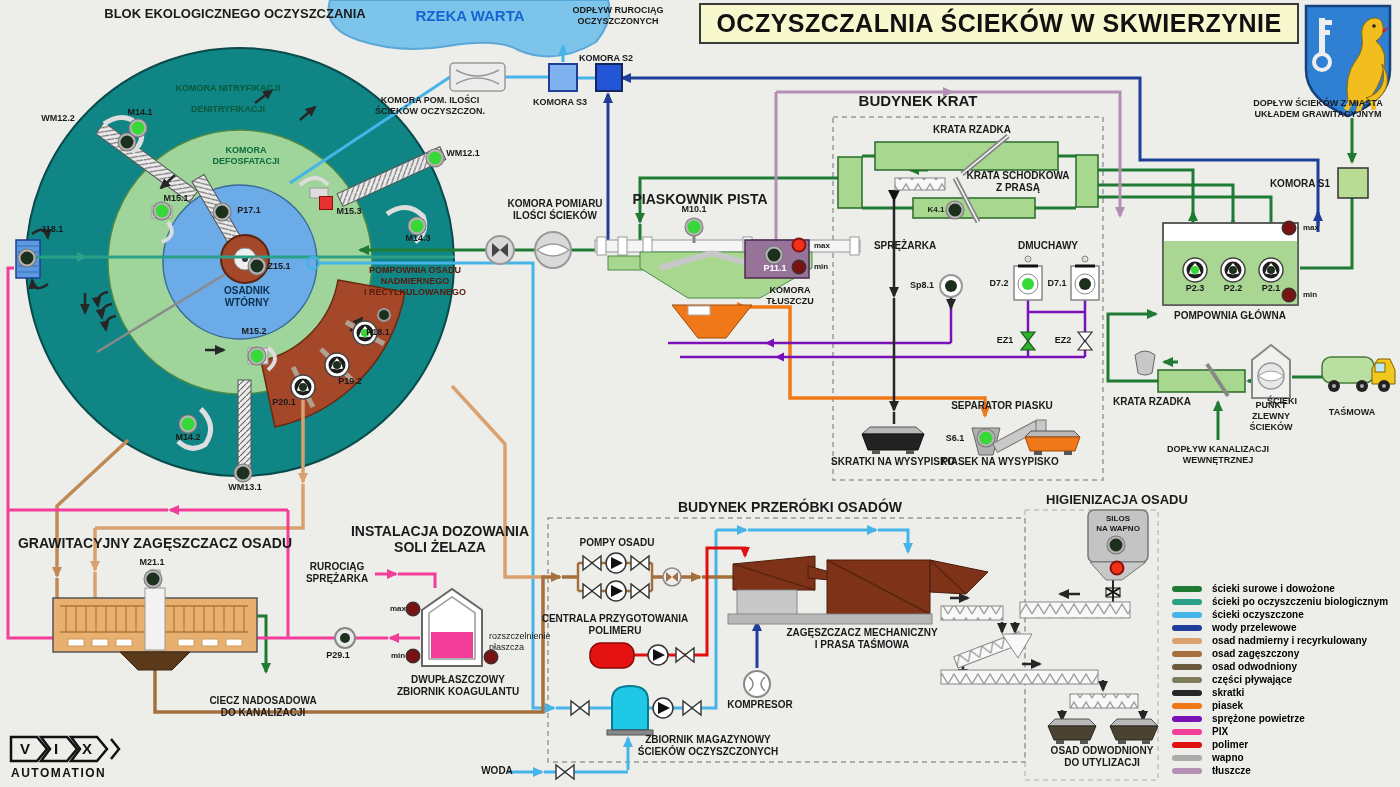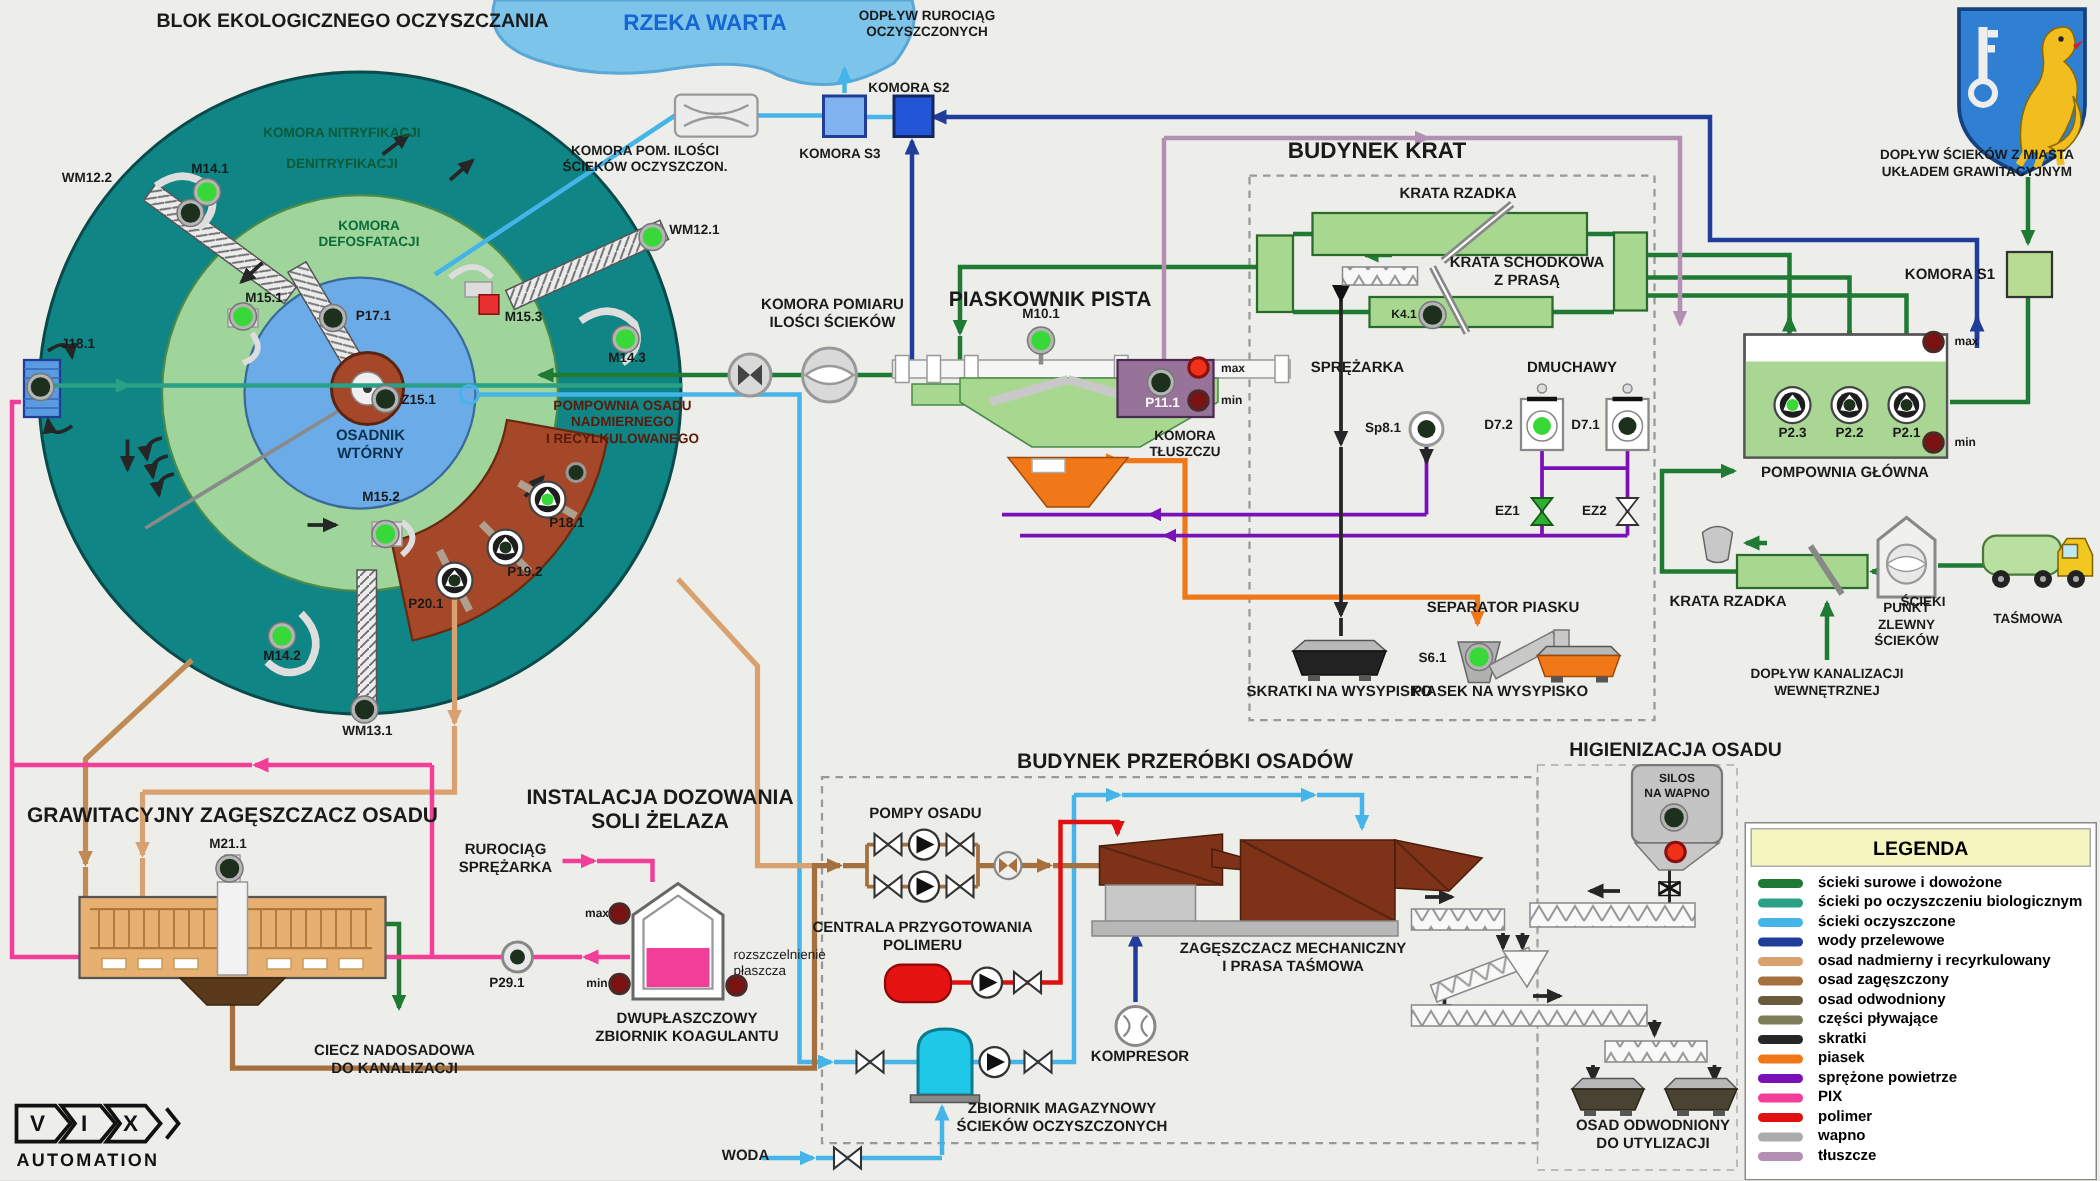--- a/index.html
+++ b/index.html
@@ -548,20 +548,23 @@
   <path d="M31,1 H57 L67,13 L57,25 H31 L40,13 Z" fill="none" stroke="#111" stroke-width="2.5"></path>
   <path d="M61,1 H87 L97,13 L87,25 H61 L70,13 Z" fill="none" stroke="#111" stroke-width="2.5"></path>
   <path d="M101,3 L109,13 L101,23" fill="none" stroke="#111" stroke-width="2.5"></path>
   <text x="10" y="18" font-family="Liberation Sans,sans-serif" font-weight="bold" font-size="15" fill="#111">V</text>
   <text x="44" y="18" font-family="Liberation Sans,sans-serif" font-weight="bold" font-size="15" fill="#111">I</text>
   <text x="72" y="18" font-family="Liberation Sans,sans-serif" font-weight="bold" font-size="15" fill="#111">X</text>
   <text x="1" y="41" font-family="Liberation Sans,sans-serif" font-weight="bold" font-size="12" letter-spacing="1.5" fill="#111">AUTOMATION</text>
 </g>
 </svg>
 
+<div id="title-banner">
+  <span>OCZYSZCZALNIA ŚCIEKÓW W SKWIERZYNIE</span>
+</div>
 
 <div class="lbl s13" style="left:235px;top:7px">BLOK EKOLOGICZNEGO OCZYSZCZANIA</div>
 <div class="lbl s15 c-blue" style="left:470px;top:8px">RZEKA WARTA</div>
 <div class="lbl s9" style="left:618px;top:6px">ODPŁYW RUROCIĄG</div>
 <div class="lbl s9" style="left:618px;top:17px">OCZYSZCZONYCH</div>
 <div class="lbl s9" style="left:430px;top:96px">KOMORA POM. ILOŚCI</div>
 <div class="lbl s9" style="left:430px;top:107px">ŚCIEKÓW OCZYSZCZON.</div>
 <div class="lbl s9" style="left:560px;top:98px">KOMORA S3</div>
 <div class="lbl s9" style="left:606px;top:54px">KOMORA S2</div>
 
@@ -645,21 +648,21 @@
 <div class="lbl s9" style="left:463px;top:149px">WM12.1</div>
 <div class="lbl s9" style="left:176px;top:194px">M15.1</div>
 <div class="lbl s9" style="left:249px;top:206px">P17.1</div>
 <div class="lbl s9" style="left:349px;top:207px">M15.3</div>
 <div class="lbl s9" style="left:418px;top:234px">M14.3</div>
 <div class="lbl s9" style="left:52px;top:225px">J18.1</div>
 <div class="lbl s9" style="left:279px;top:262px">Z15.1</div>
 <div class="lbl s9" style="left:254px;top:327px">M15.2</div>
 <div class="lbl s9" style="left:188px;top:433px">M14.2</div>
 <div class="lbl s9" style="left:245px;top:483px">WM13.1</div>
-<div class="lbl s9" style="left:378px;top:344px">P18.1</div>
+<div class="lbl s9" style="left:378px;top:328px">P18.1</div>
 <div class="lbl s9" style="left:350px;top:377px">P19.2</div>
 <div class="lbl s9" style="left:284px;top:398px">P20.1</div>
 <div class="lbl s9" style="left:152px;top:558px">M21.1</div>
 <div class="lbl s9" style="left:338px;top:651px">P29.1</div>
 <div class="lbl s9" style="left:694px;top:205px">M10.1</div>
 <div class="lbl s9 c-white" style="left:775px;top:264px">P11.1</div>
 <div class="lbl s8" style="left:936px;top:206px">K4.1</div>
 <div class="lbl s9" style="left:922px;top:281px">Sp8.1</div>
 <div class="lbl s9" style="left:999px;top:279px">D7.2</div>
 <div class="lbl s9" style="left:1057px;top:279px">D7.1</div>
@@ -690,23 +693,20 @@
 <div class="lvl red" style="left:799px;top:245px"></div>
 <div class="lvl" style="left:799px;top:267px"></div>
 <div class="lvl" style="left:1289px;top:228px"></div>
 <div class="lvl" style="left:1289px;top:295px"></div>
 <div class="lvl" style="left:413px;top:609px"></div>
 <div class="lvl" style="left:413px;top:656px"></div>
 <div class="lvl" style="left:491px;top:657px"></div>
 <div class="ind" style="left:1116px;top:545px"></div>
 <div class="lvl red" style="left:1117px;top:568px"></div>
 
-<div id="legend">
-  <div class="hd">LEGENDA</div>
-</div>
 <div class="sw" style="left:1172px;top:586px;background:#1f7a33"></div>
 <div class="lg" style="top:583px">ścieki surowe i dowożone</div>
 <div class="sw" style="left:1172px;top:599px;background:#2aa186"></div>
 <div class="lg" style="top:596px">ścieki po oczyszczeniu biologicznym</div>
 <div class="sw" style="left:1172px;top:612px;background:#45b4e8"></div>
 <div class="lg" style="top:609px">ścieki oczyszczone</div>
 <div class="sw" style="left:1172px;top:625px;background:#1f3d99"></div>
 <div class="lg" style="top:622px">wody przelewowe</div>
 <div class="sw" style="left:1172px;top:638px;background:#d9a170"></div>
 <div class="lg" style="top:635px">osad nadmierny i recyrkulowany</div>

